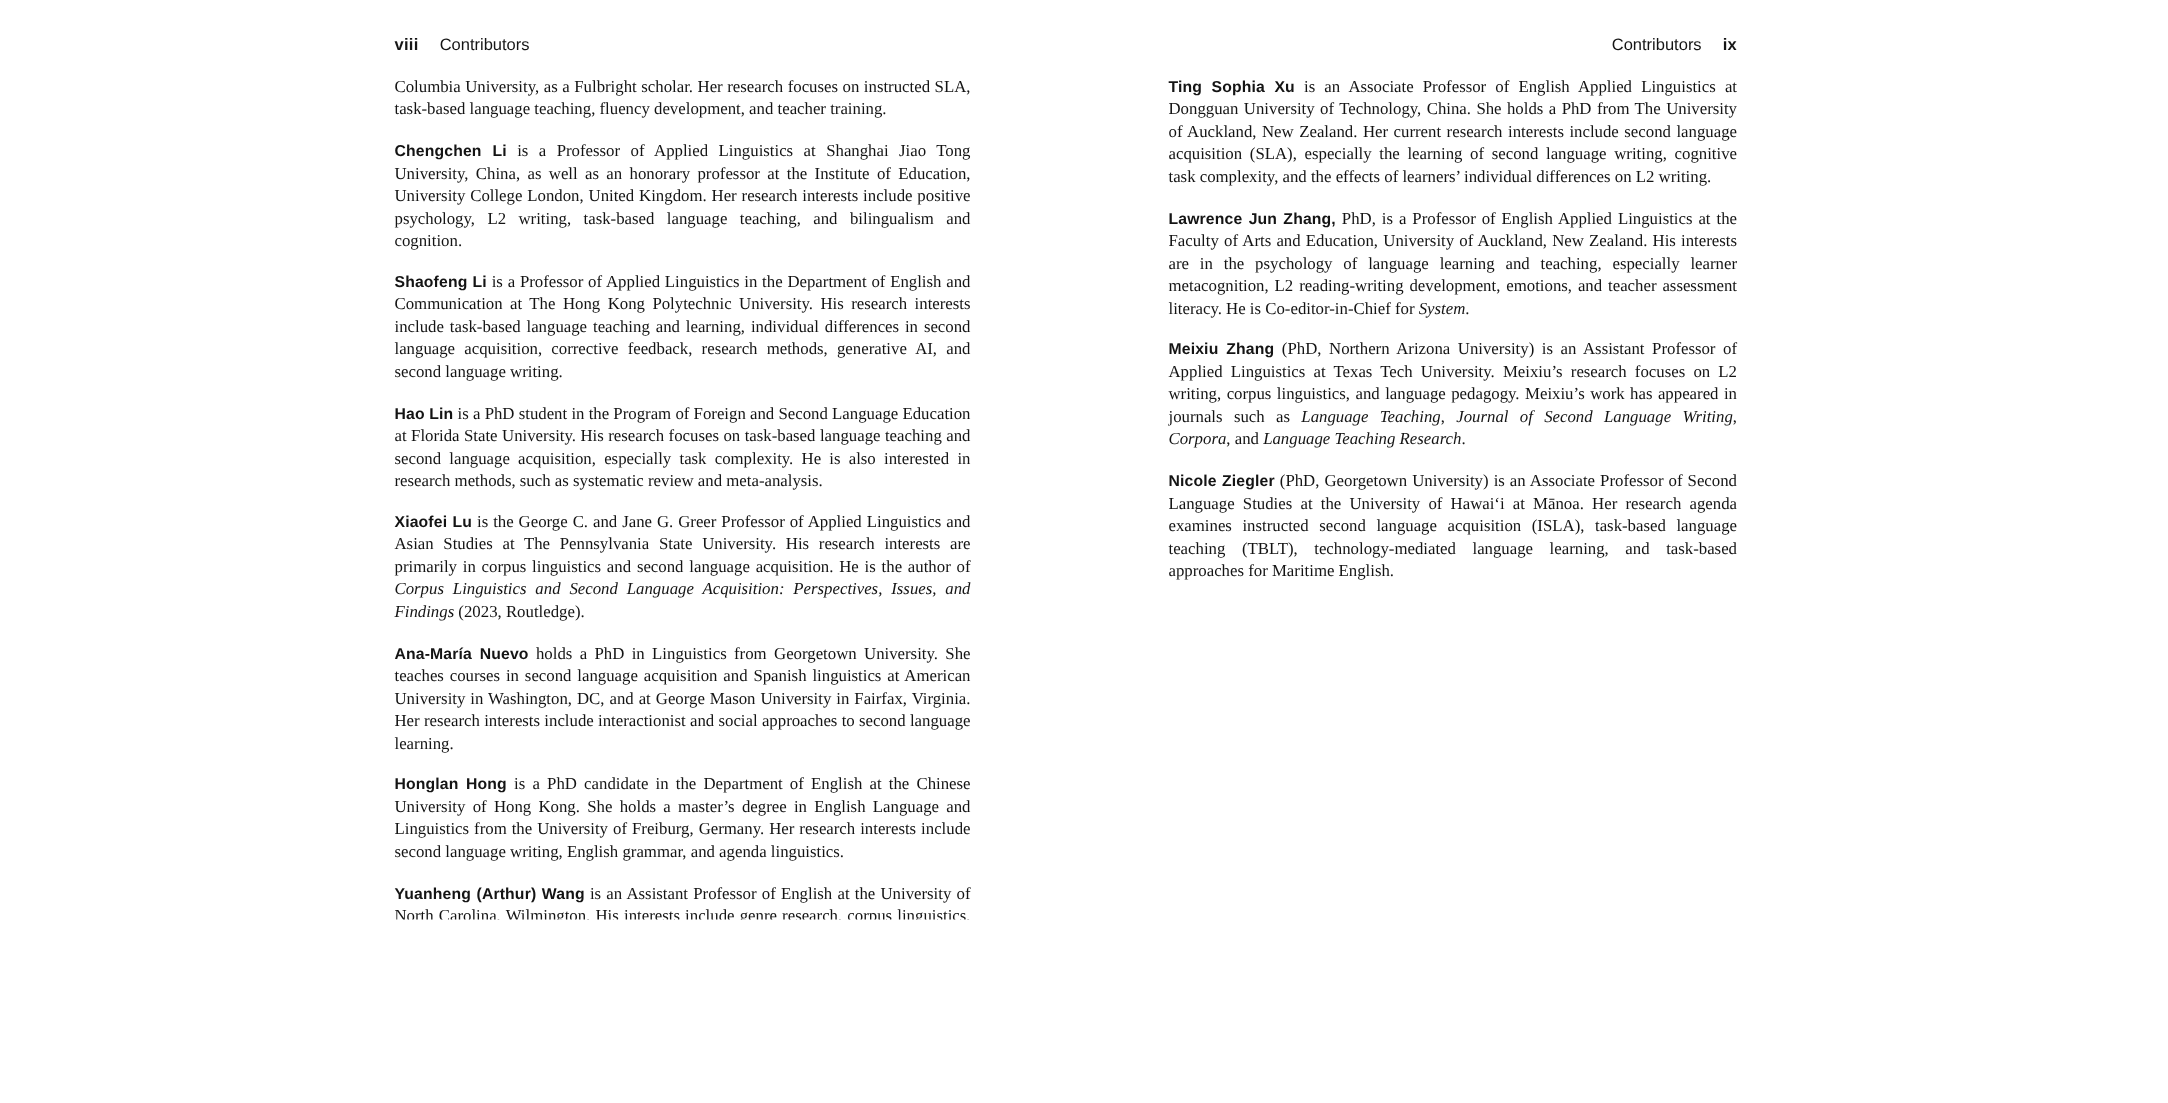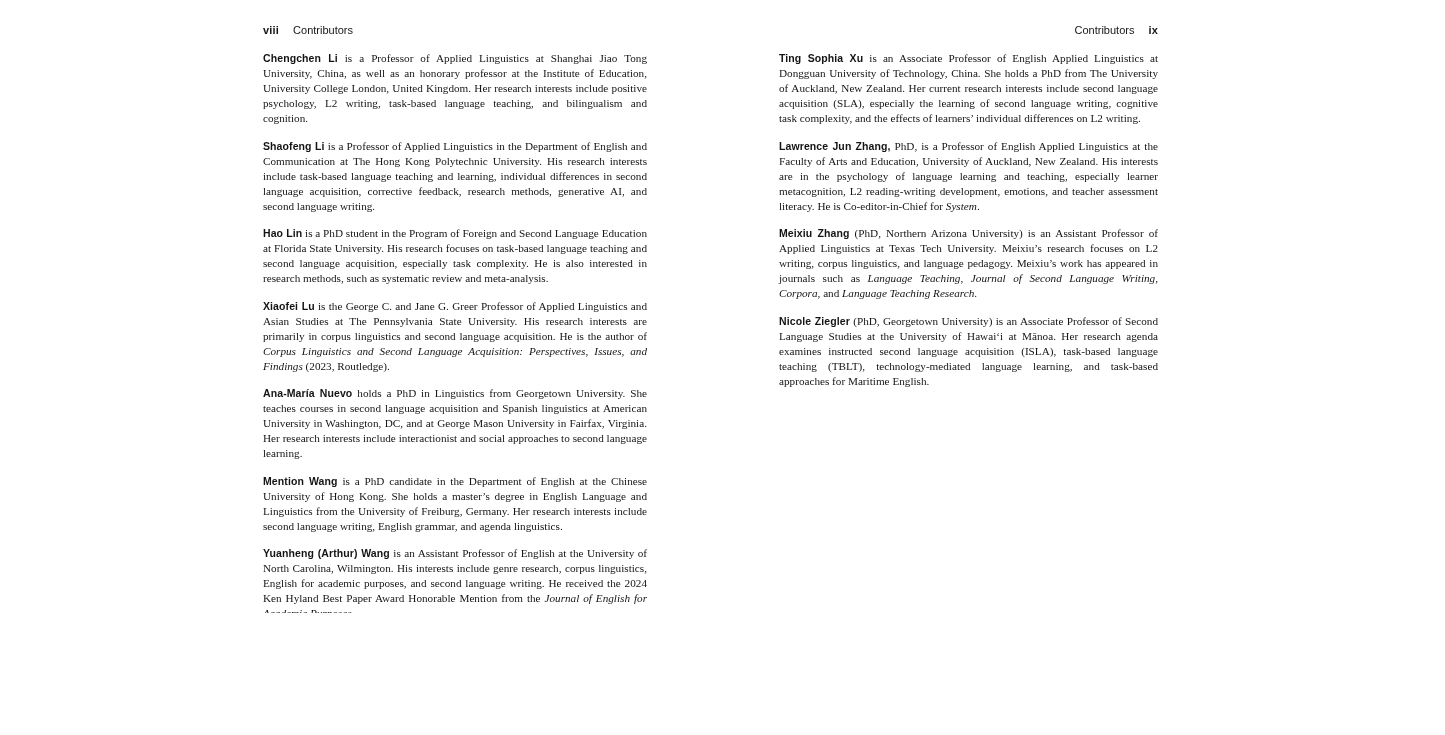--- a/index.html
+++ b/index.html
@@ -59,26 +59,27 @@
 <body>
 
 <div class="canvas" style="background: rgb(255, 255, 255); color: rgb(20, 20, 20);">
 
   <section class="page-col col-left">
     <header class="page-header">
       <span class="pgnum">viii</span>
       <span class="pglabel">Contributors</span>
     </header>
     <div class="body-text" id="left-paras">
+        <p class="para"><span class="run-normal">Columbia University, as a Fulbright scholar. Her research focuses on instructed SLA, task-based language teaching, fluency development, and teacher training.</span></p>
         <p class="para"><span class="run-name">Chengchen Li</span><span class="run-normal"> is a Professor of Applied Linguistics at Shanghai Jiao Tong University, China, as well as an honorary professor at the Institute of Education, University College London, United Kingdom. Her research interests include positive psychology, L2 writing, task-based language teaching, and bilingualism and cognition.</span></p>
         <p class="para"><span class="run-name">Shaofeng Li</span><span class="run-normal"> is a Professor of Applied Linguistics in the Department of English and Communication at The Hong Kong Polytechnic University. His research interests include task-based language teaching and learning, individual differences in second language acquisition, corrective feedback, research methods, generative AI, and second language writing.</span></p>
         <p class="para"><span class="run-name">Hao Lin</span><span class="run-normal"> is a PhD student in the Program of Foreign and Second Language Education at Florida State University. His research focuses on task-based language teaching and second language acquisition, especially task complexity. He is also interested in research methods, such as systematic review and meta-analysis.</span></p>
         <p class="para"><span class="run-name">Xiaofei Lu</span><span class="run-normal"> is the George C. and Jane G. Greer Professor of Applied Linguistics and Asian Studies at The Pennsylvania State University. His research interests are primarily in corpus linguistics and second language acquisition. He is the author of </span><span class="run-italic">Corpus Linguistics and Second Language Acquisition: Perspectives, Issues, and Findings</span><span class="run-normal"> (2023, Routledge).</span></p>
         <p class="para"><span class="run-name">Ana-María Nuevo</span><span class="run-normal"> holds a PhD in Linguistics from Georgetown University. She teaches courses in second language acquisition and Spanish linguistics at American University in Washington, DC, and at George Mason University in Fairfax, Virginia. Her research interests include interactionist and social approaches to second language learning.</span></p>
-        <p class="para"><span class="run-name">Mention Wang</span><span class="run-normal"> is a PhD candidate in the Department of English at the Chinese University of Hong Kong. She holds a master’s degree in English Language and Linguistics from the University of Freiburg, Germany. Her research interests include second language writing, English grammar, and agenda linguistics.</span></p>
+        <p class="para"><span class="run-name">Honglan Hong</span><span class="run-normal"> is a PhD candidate in the Department of English at the Chinese University of Hong Kong. She holds a master’s degree in English Language and Linguistics from the University of Freiburg, Germany. Her research interests include second language writing, English grammar, and agenda linguistics.</span></p>
         <p class="para"><span class="run-name">Yuanheng (Arthur) Wang</span><span class="run-normal"> is an Assistant Professor of English at the University of North Carolina, Wilmington. His interests include genre research, corpus linguistics, English for academic purposes, and second language writing. He received the 2024 Ken Hyland Best Paper Award Honorable Mention from the </span><span class="run-italic">Journal of English for Academic Purposes</span><span class="run-normal">.</span></p>
       </div>
   </section>
 
   <section class="page-col col-right">
     <header class="page-header">
       <span class="pglabel">Contributors</span>
       <span class="pgnum">ix</span>
     </header>
     <div class="body-text" id="right-paras">

